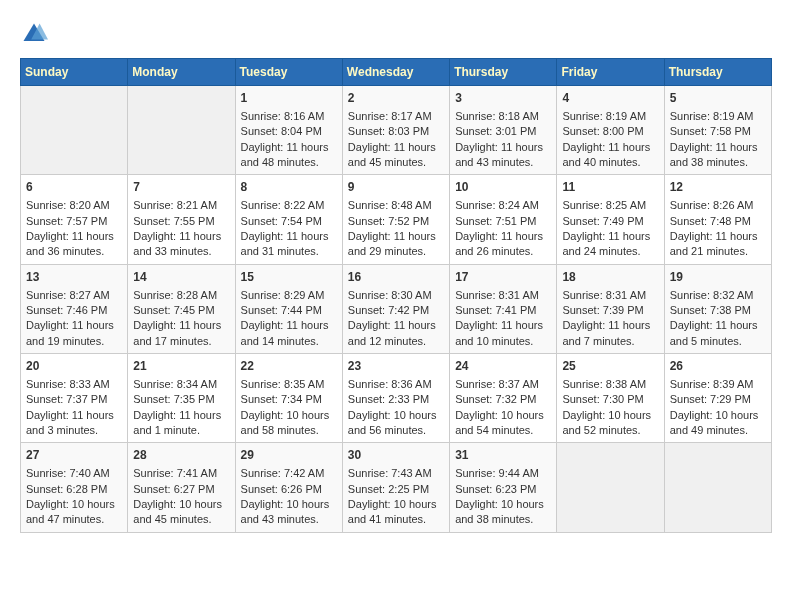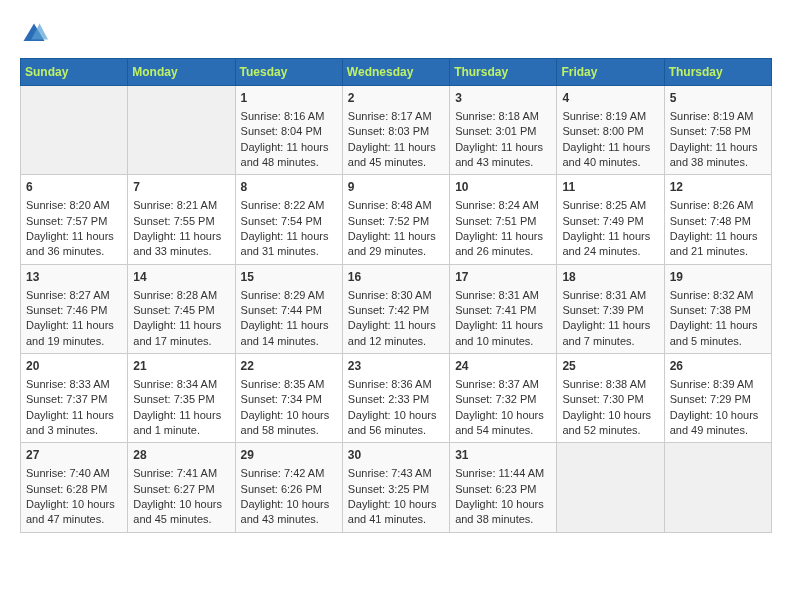--- a/index.html
+++ b/index.html
@@ -47,21 +47,21 @@
       font-size: 14px;
       color: #555;
     }
     .calendar {
       width: 100%;
       border-collapse: collapse;
       font-size: 11px;
     }
     .calendar thead th {
       background-color: #2a6db5;
-      color: #bef264;
+      color: #fef9c3;
       padding: 6px 4px;
       text-align: left;
       font-size: 12px;
       font-weight: bold;
       border: 1px solid #1a5a9a;
     }
     .calendar tbody td {
       border: 1px solid #ccc;
       padding: 4px 5px;
       vertical-align: top;
@@ -300,26 +300,26 @@
         </td>
         <td>
           <span class="day-number">29</span>
           <div>Sunrise: 7:42 AM</div>
           <div>Sunset: 6:26 PM</div>
           <div>Daylight: 10 hours and 43 minutes.</div>
         </td>
         <td>
           <span class="day-number">30</span>
           <div>Sunrise: 7:43 AM</div>
-          <div>Sunset: 3:25 PM</div>
+          <div>Sunset: 2:25 PM</div>
           <div>Daylight: 10 hours and 41 minutes.</div>
         </td>
         <td>
           <span class="day-number">31</span>
-          <div>Sunrise: 11:44 AM</div>
+          <div>Sunrise: 9:44 AM</div>
           <div>Sunset: 6:23 PM</div>
           <div>Daylight: 10 hours and 38 minutes.</div>
         </td>
         <td class="empty-cell"></td>
         <td class="empty-cell"></td>
       </tr>
     </tbody>
 </table>
 
 </body></html>

